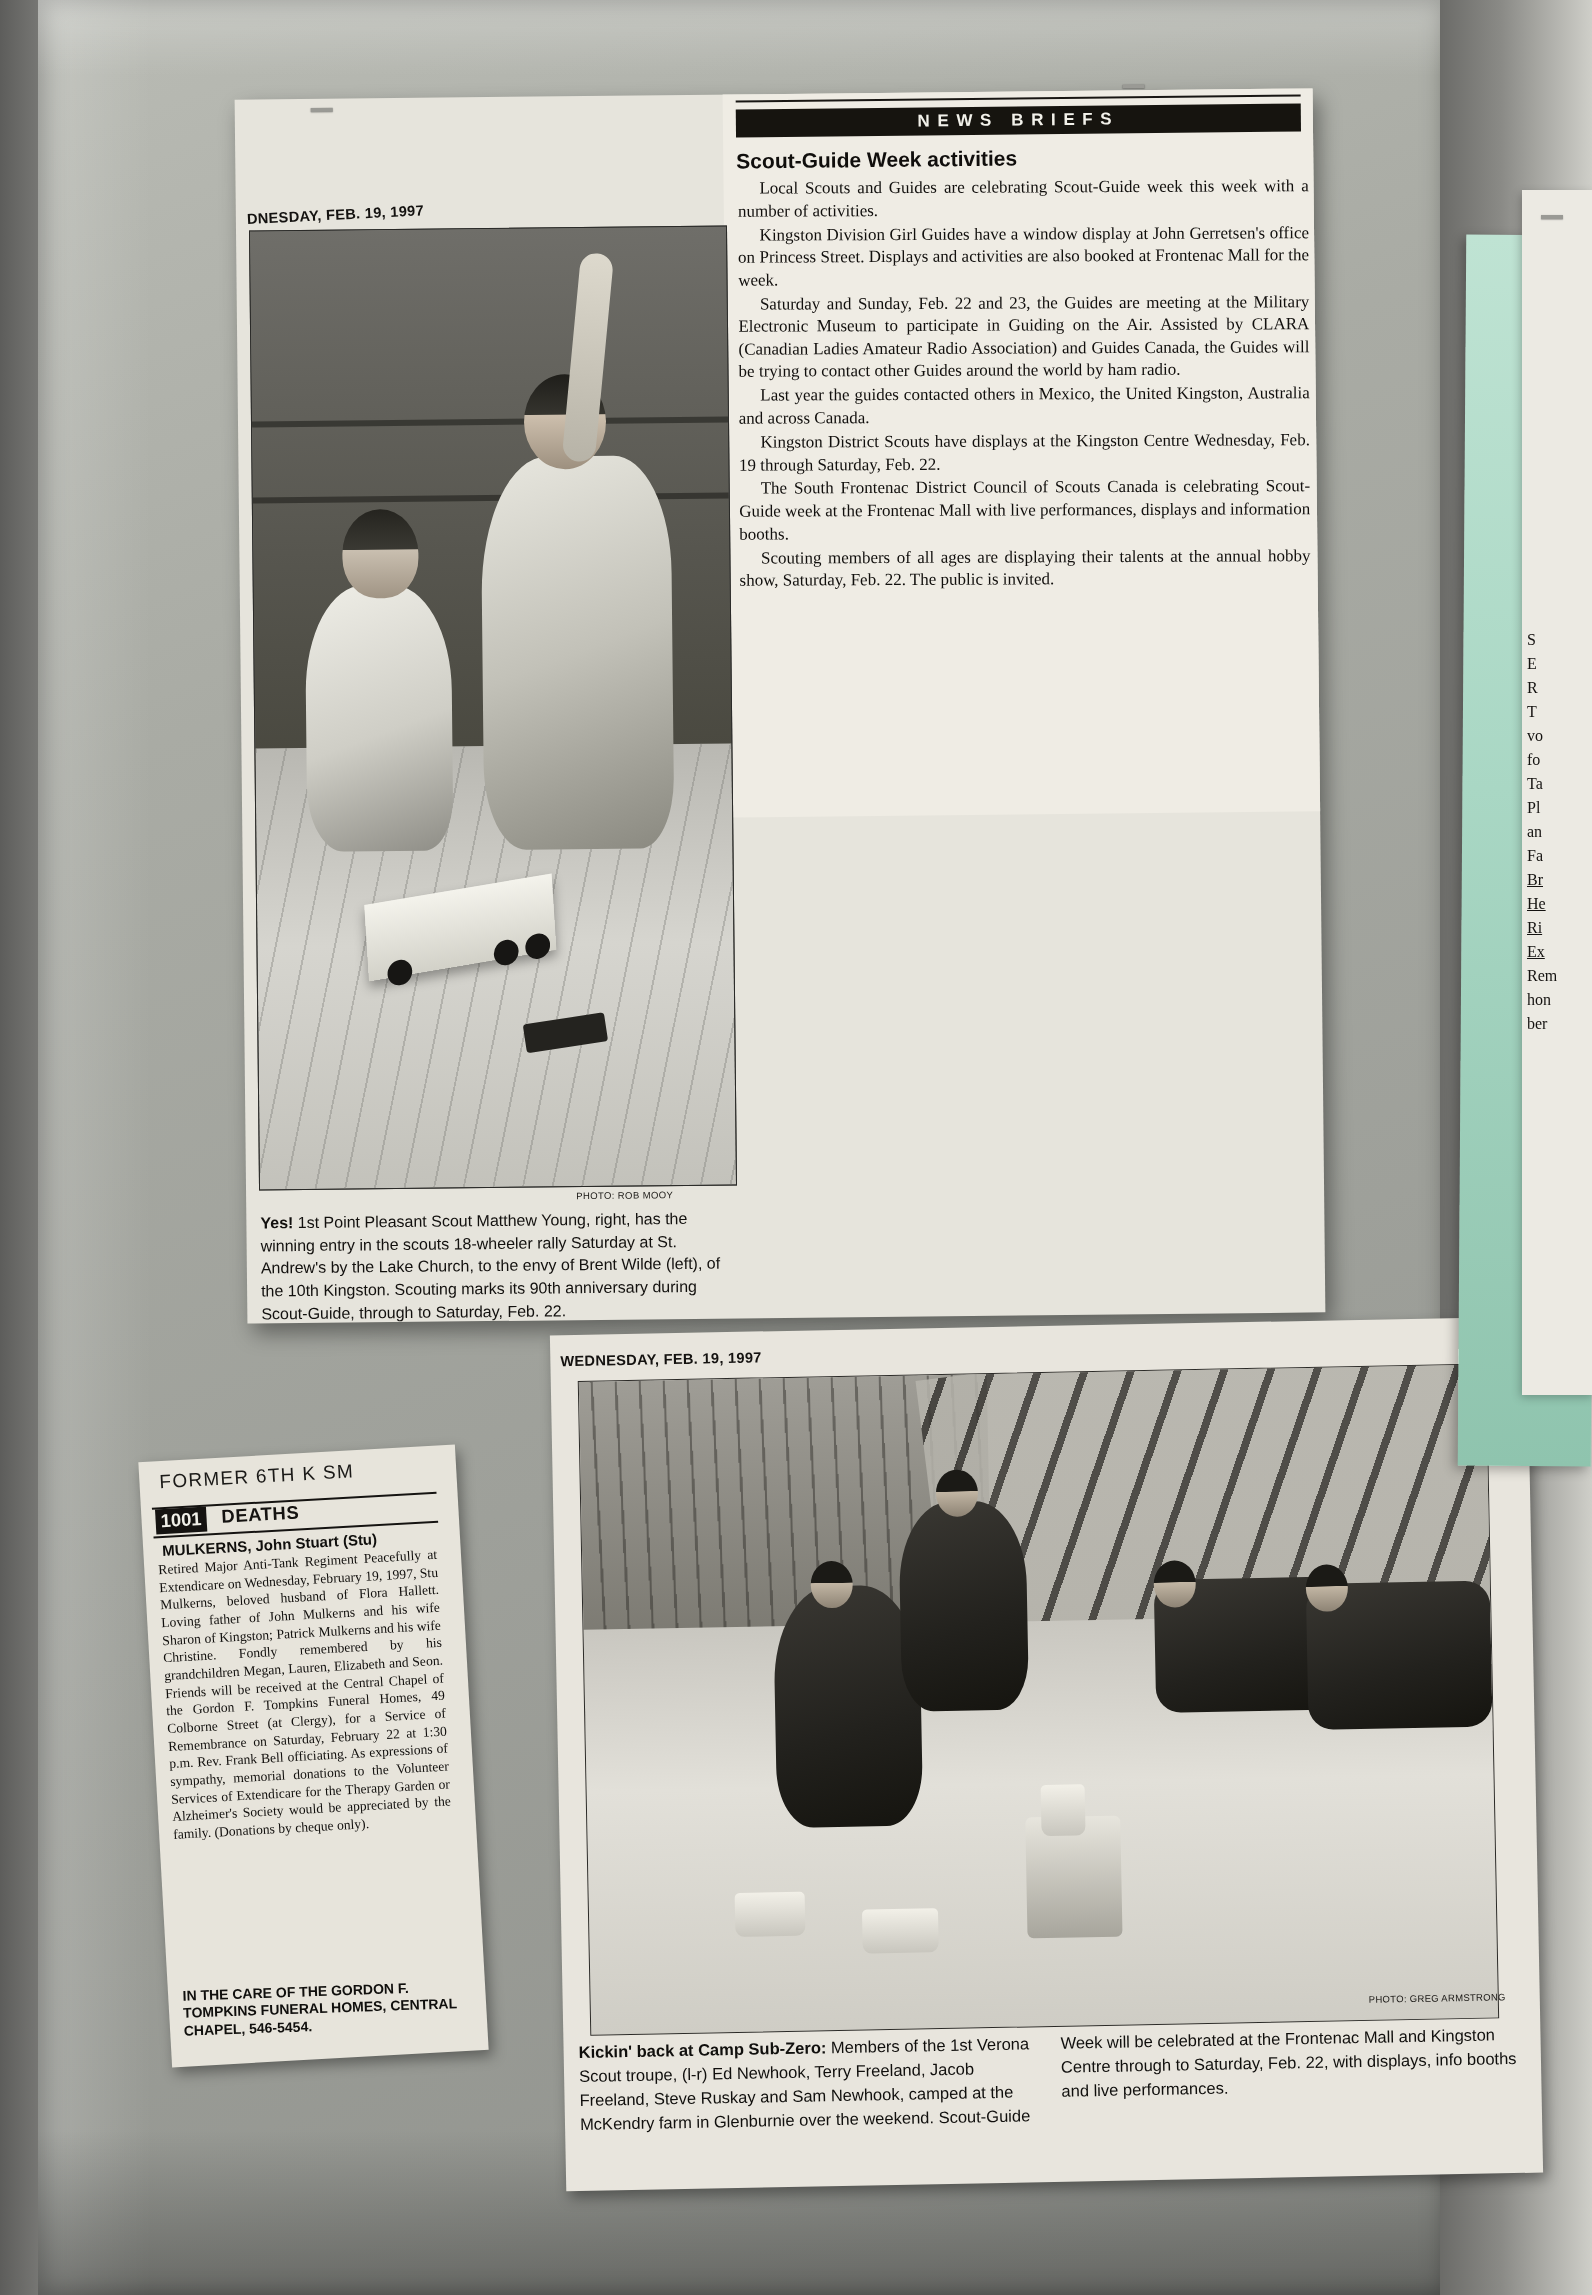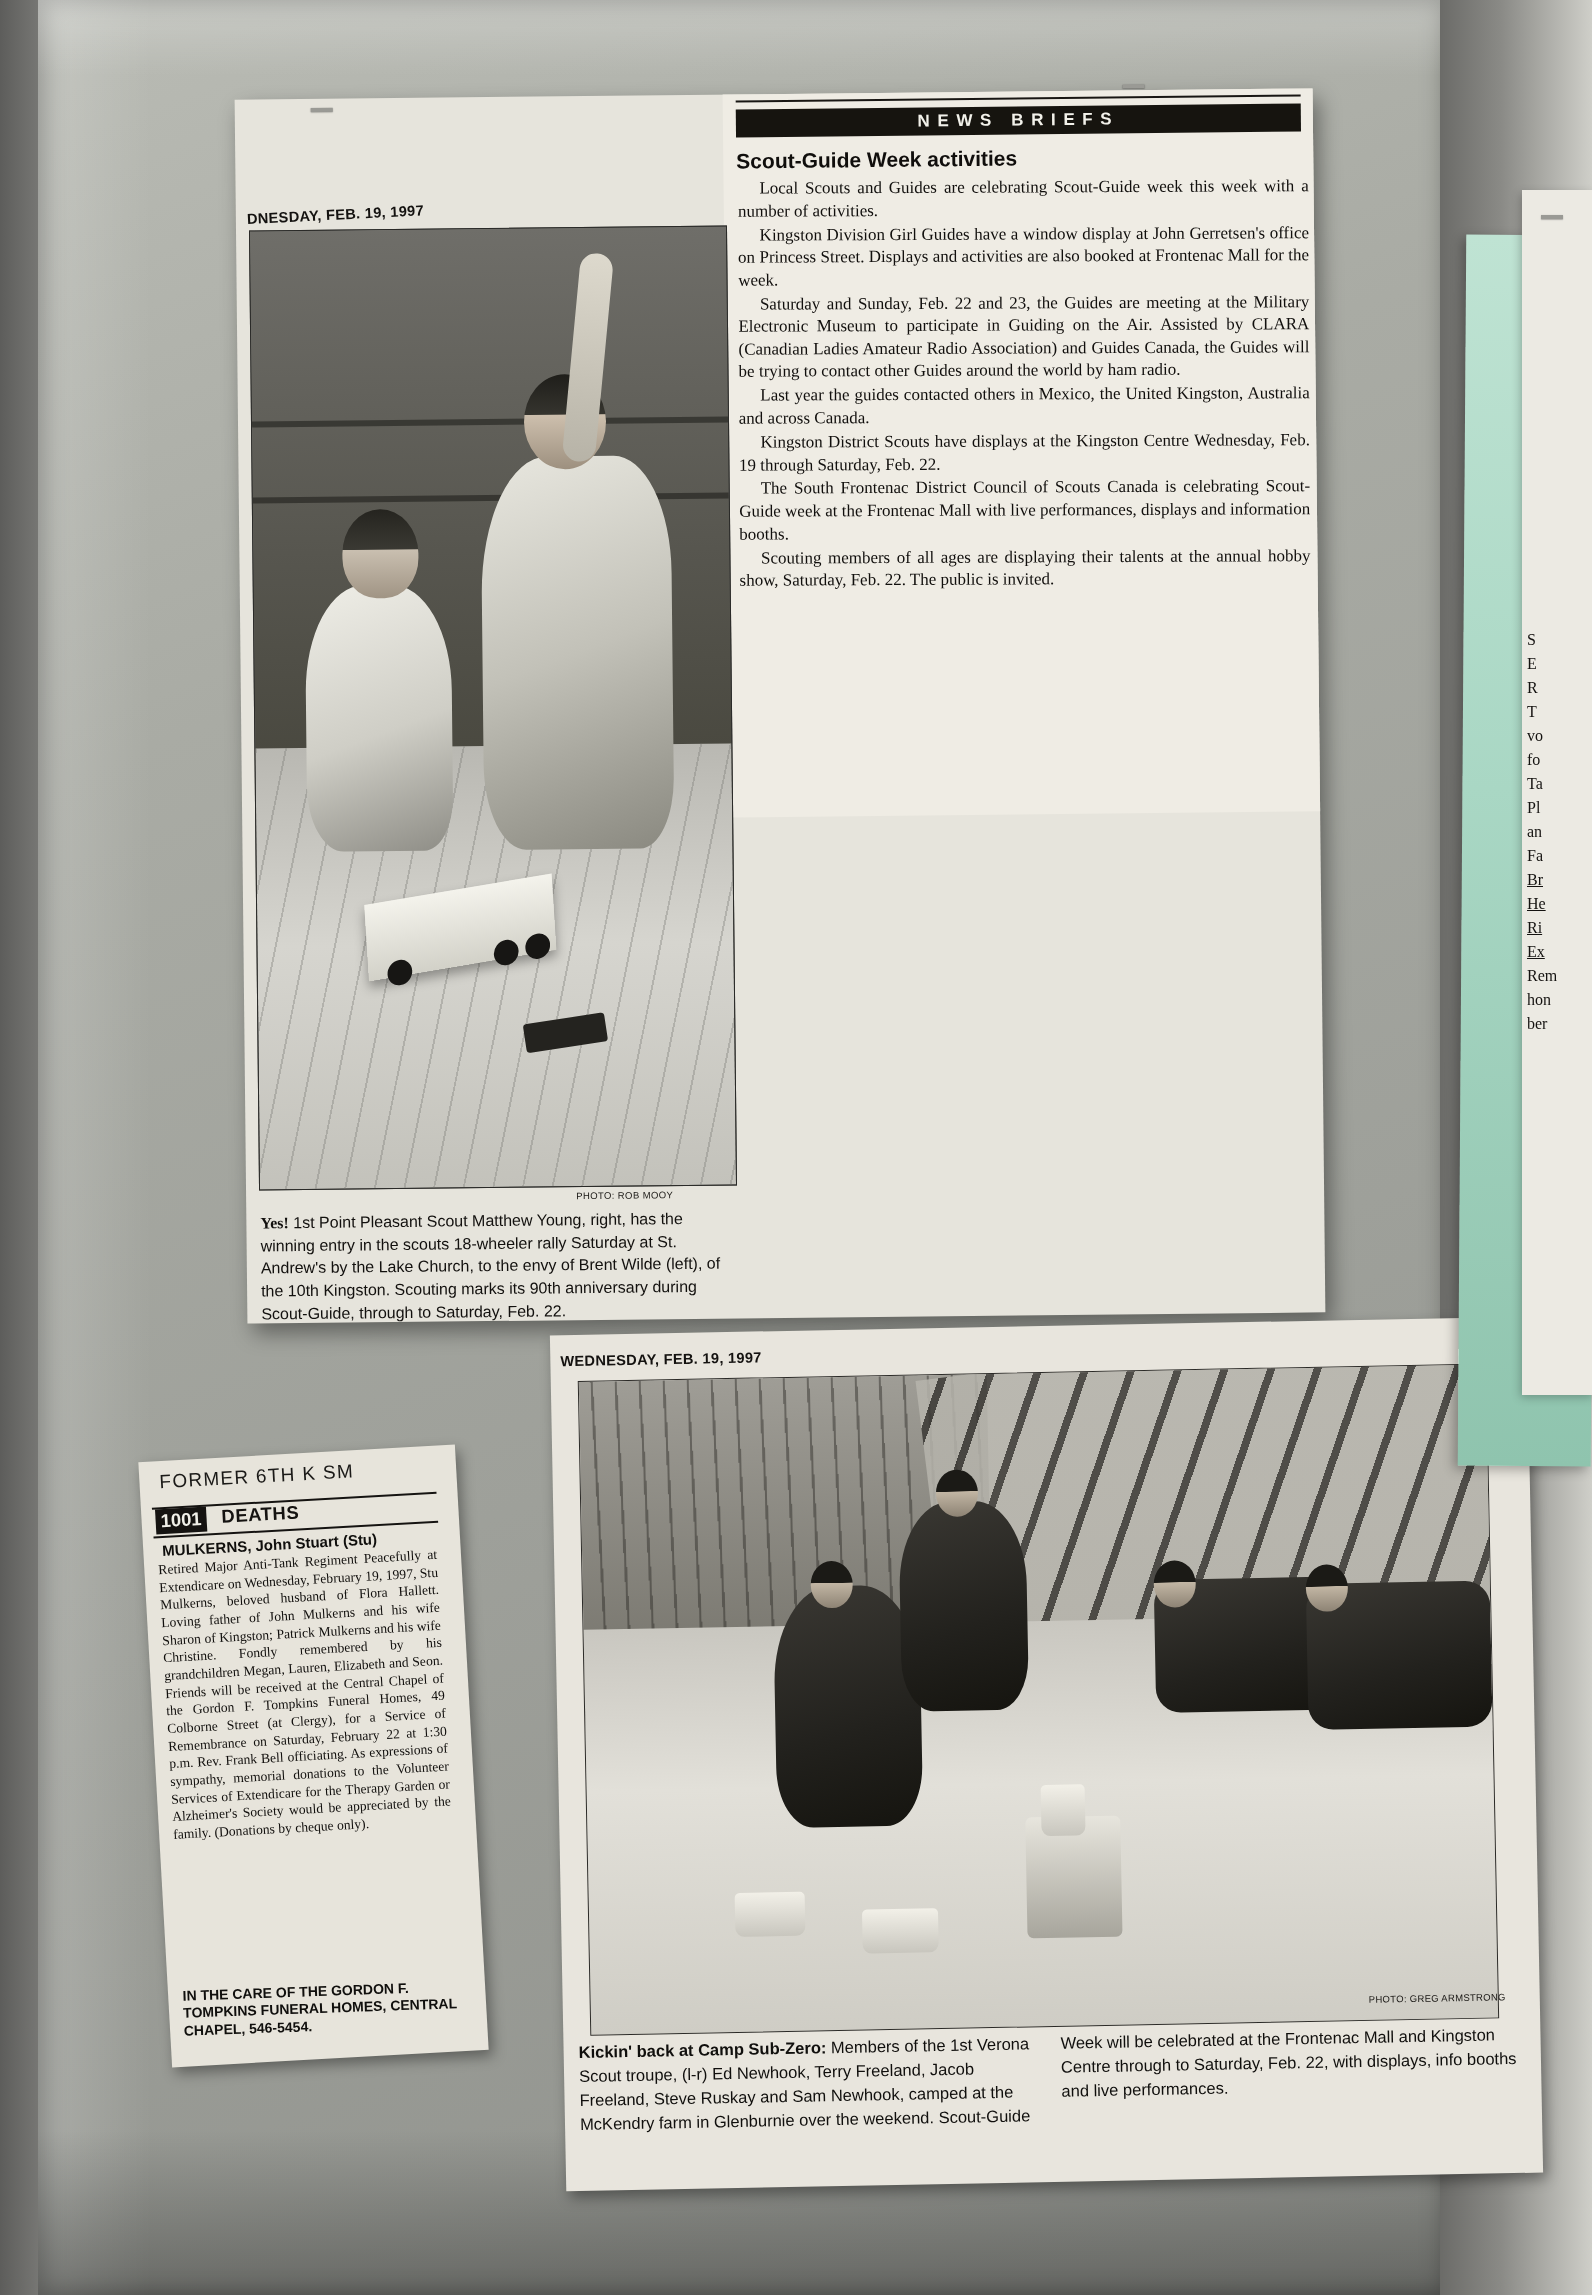--- a/index.html
+++ b/index.html
@@ -170,21 +170,21 @@
   }
   .nb-caption {
     position: absolute;
     left: 14px; top: 1113px;
     width: 469px;
     font-family: "Liberation Sans", sans-serif;
     font-size: 16px;
     line-height: 1.42;
     color: #12100e;
   }
-  .nb-caption b { font-weight: 700; font-family: Liberation Serif, serif; }
+  .nb-caption b { font-weight: 700; }
 
   
   .nb-rule-top {
     position: absolute; left: 501px; top: 6.3px; width: 565px; height: 1.9px;
     background: #181613;
   }
   .nb-banner {
     position: absolute; left: 501px; top: 15px;
     width: 565px; height: 28px;
     background: #16140f;

